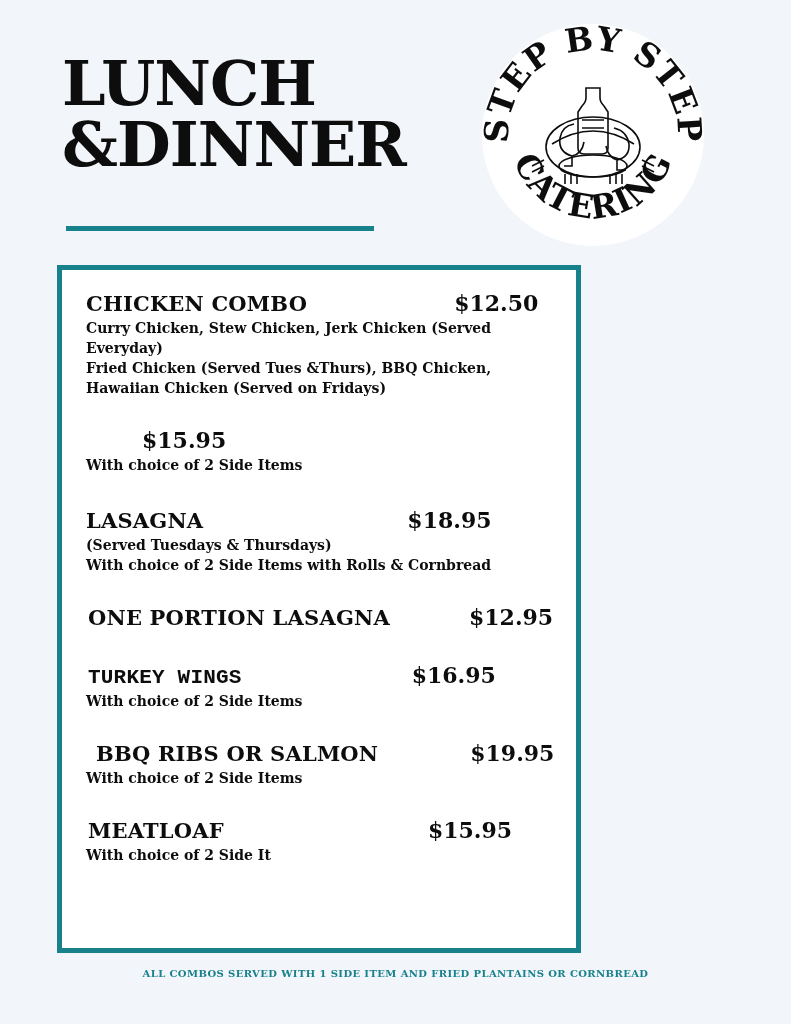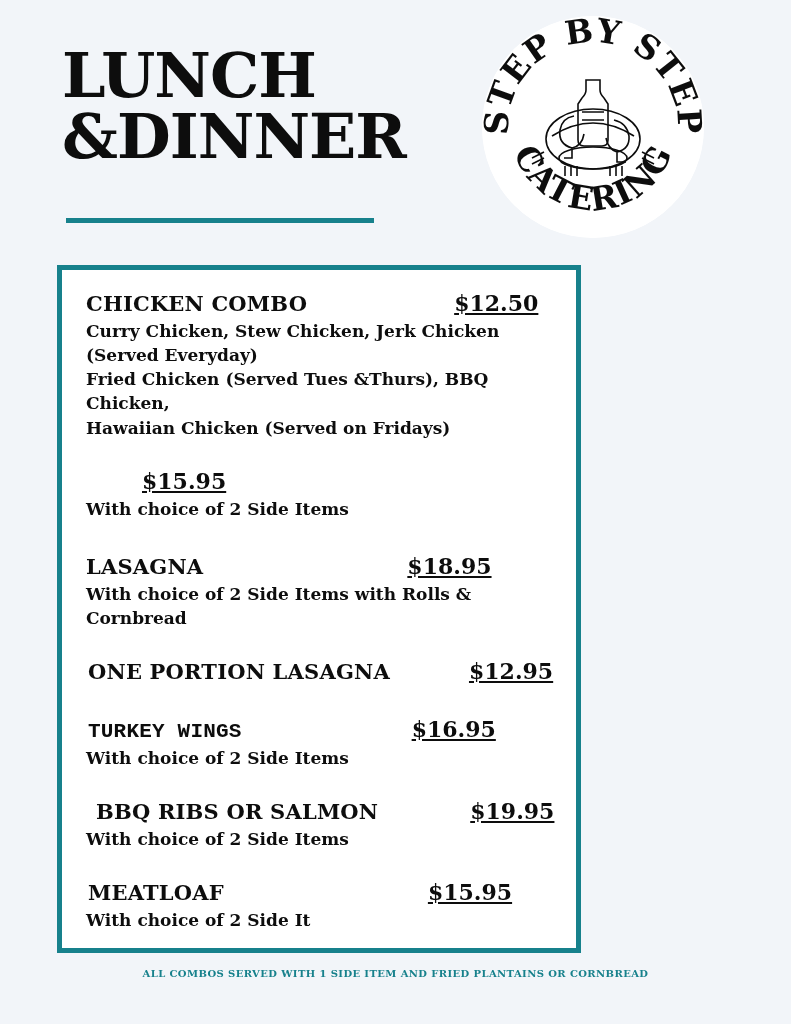--- a/index.html
+++ b/index.html
@@ -17,21 +17,21 @@
     position: relative;
     width: 791px;
     height: 1024px;
     background: #f2f5f9;
     box-sizing: border-box;
   }
 
   
   .header {
     position: absolute;
-    top: 8px;
+    top: 16px;
     left: 0;
     width: 791px;
     height: 255px;
   }
   .title-block {
     position: absolute;
     left: 62px;
     top: 38px;
     width: 430px;
   }
@@ -98,26 +98,25 @@
   .item-name {
     font-size: 21px;
     letter-spacing: 0.2px;
     text-transform: uppercase;
     white-space: nowrap;
   }
   .item-price {
     font-size: 22px;
     white-space: nowrap;
     text-align: left;
-    text-decoration: underline;
   }
   .item-desc {
     font-family: "DejaVu Serif", serif;
     font-weight: bold;
-    font-size: 17px;
+    font-size: 14px;
     line-height: 1.42;
     color: #0d0d0d;
     margin-top: 3px;
   }
 
   
   .i0 .item-name { margin-left: 0; }
   .i0 .item-price { margin-left: 147px; }
   .i1 .item-name { margin-left: 0; }
   .i1 .item-price { margin-left: 56px; }
@@ -225,20 +224,21 @@
       </div>
 
       <div class="sp1"></div>
 
       <div class="item i2">
         <div class="item-head">
           <span class="item-name">LASAGNA</span>
           <span class="item-price">$18.95</span>
         </div>
         <div class="item-desc">
+          <div>(Served Tuesdays &amp; Thursdays)</div>
           <div>With choice of 2 Side Items with Rolls &amp; Cornbread</div>
         </div>
       </div>
 
       <div class="sp2"></div>
 
       <div class="item i3">
         <div class="item-head">
           <span class="item-name">ONE PORTION LASAGNA</span>
           <span class="item-price">$12.95</span>

